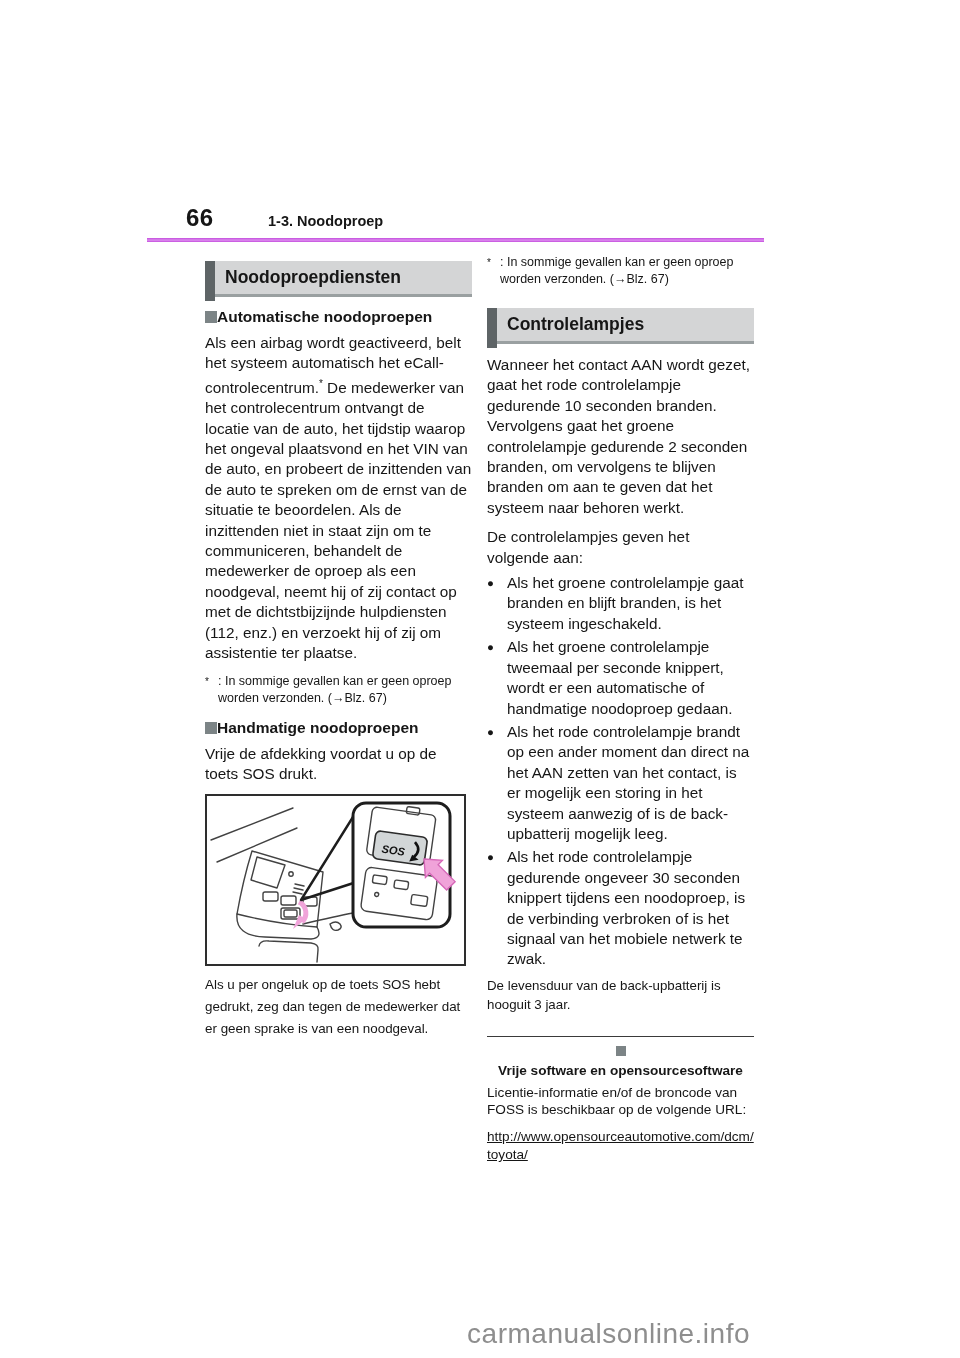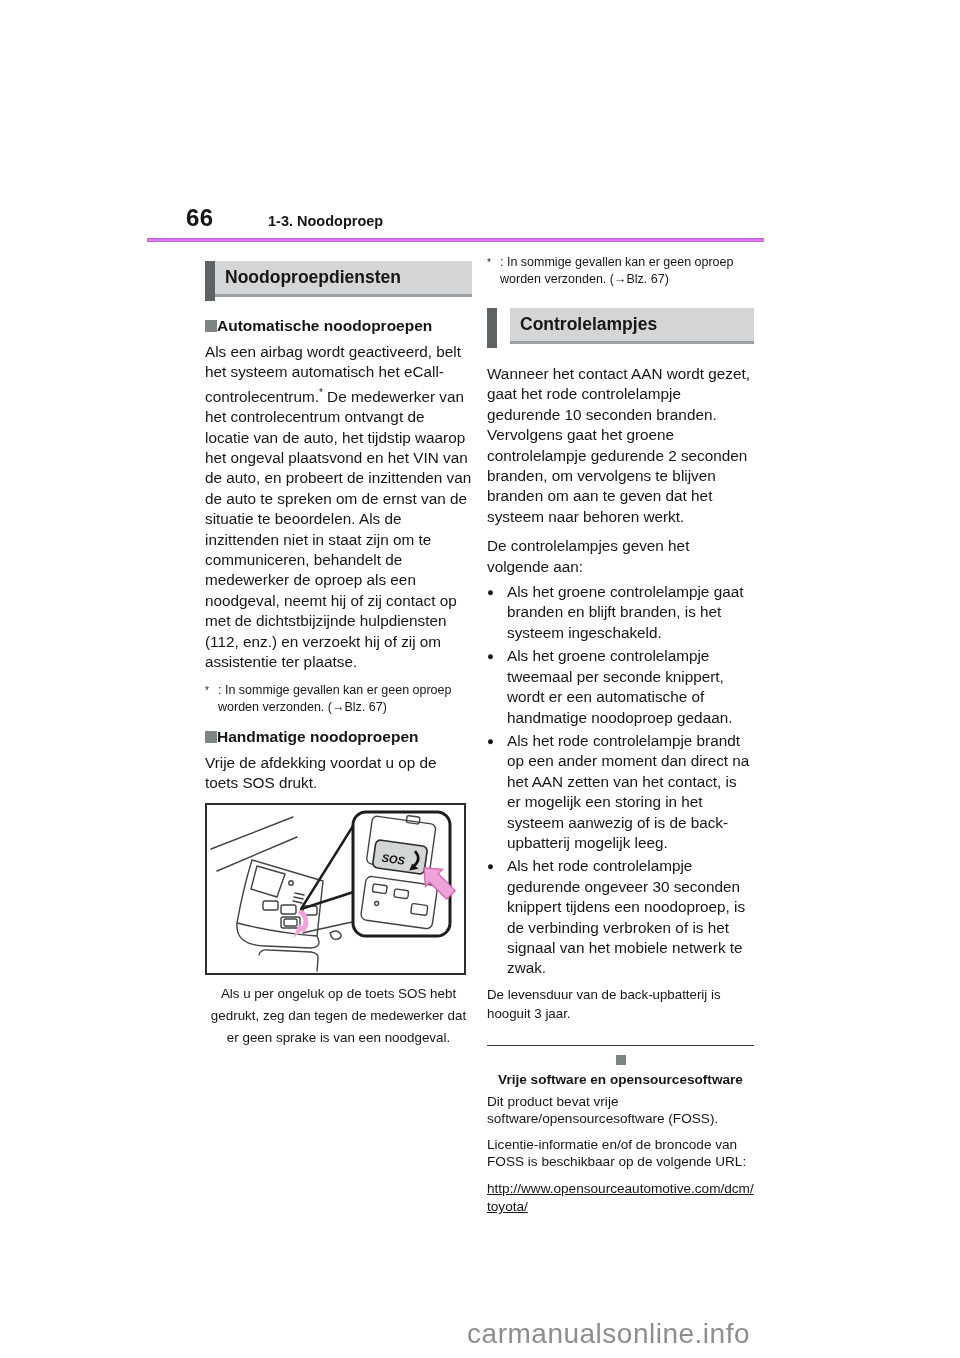--- a/index.html
+++ b/index.html
@@ -10,39 +10,39 @@
   
   .page-num{position:absolute;left:186px;top:204px;font-size:24px;font-weight:bold;letter-spacing:.5px;}
   .chapter{position:absolute;left:268px;top:213px;font-size:14.5px;font-weight:bold;}
   .rule{position:absolute;left:147px;top:238px;width:671px;height:4px;
         background:linear-gradient(var(--accent-rule,#c44fdd),#dd8bef 55%,var(--accent-rule,#c44fdd));}
   
   .col{position:absolute;width:267px;}
   .col-left{left:205px;top:261px;}
   .col-right{left:487px;top:252px;}
   
-  .hbox{position:relative;margin-bottom:23px;border-radius:14px;}
+  .hbox{position:relative;margin-bottom:14px;border-radius:14px;}
   .hbar{position:absolute;left:0;top:0;width:10px;height:40px;background:var(--heading-box-bar,#5e6466);}
   .htext{margin-left:10px;background:var(--heading-box-bg,#d4d5d6);box-shadow:0 3px 0 #9aa0a1;
          padding:6px 8px 6px 10px;font-size:17.5px;font-weight:bold;}
   
   .sechead{display:flex;align-items:center;font-size:15.5px;font-weight:bold;margin:12px 0 7px 0;}
   .sq{flex:0 0 auto;width:12px;height:12px;background:var(--square-bullet,#7c8486);}
   
   .body{font-size:15.3px;line-height:20.4px;margin:0 0 9px 0;}
   sup.star{font-size:10px;vertical-align:6px;}
   .fn{display:flex;font-size:12.5px;line-height:17px;margin:2px 0 8px 0;}
   .fn .mark{flex:0 0 13px;}
   .bullet{display:flex;gap:8px;margin:1px 0 3px 0;}
   .bdot{flex:0 0 12px;font-size:11.5px;line-height:20.4px;}
   .btxt{font-size:15.3px;line-height:20.4px;}
   .note{font-size:13.3px;line-height:19px;margin:6px 0 0 0;}
   
   .figure{margin:10px 0 8px 0;border:2px solid #2e2e2e;width:257px;height:168px;background:#fff;}
-  .caption{font-size:13.4px;line-height:22px;margin:2px 0 0 0;text-align:center;}
+  .caption{font-size:13.4px;line-height:22px;margin:2px 0 0 0;}
   
   .foss{margin-top:22px;border-top:1px solid #3a3a3a;padding-top:7px;}
   .foss-head{display:flex;align-items:center;gap:7px;font-size:13.6px;font-weight:bold;margin:2px 0 6px 0;flex-direction:column;}
   .foss-head .sq{width:10px;height:10px;}
   .foss p{font-size:13.6px;line-height:17.5px;margin:0 0 8px 0;}
   .foss a{color:inherit;text-decoration:underline;word-break:break-all;font-size:13.6px;line-height:17.5px;}
   
   .watermark{position:absolute;right:14px;top:1318px;font-size:28px;color:#8e8e8e;letter-spacing:.5px;}
   svg .ln{fill:none;stroke:#424242;stroke-width:1.4;stroke-linecap:round;stroke-linejoin:round;}
   svg .thick{fill:none;stroke:#1d1d1d;stroke-width:2.4;stroke-linejoin:round;}
@@ -145,21 +145,21 @@
     <p class="caption">Als u per ongeluk op de toets SOS hebt gedrukt, zeg dan tegen de medewerker dat er geen sprake is van een noodgeval.</p>
   </div>
 
   <div class="col col-right">
 
     <div class="fn">
       <span class="mark"><sup class="star">*</sup></span>
       <span>: In sommige gevallen kan er geen oproep worden verzonden. (→Blz. 67)</span>
     </div>
 
-    <div class="hbox" style="margin-top:20px;padding-left:13px;">
+    <div class="hbox" style="margin-top:20px;">
       <span class="hbar"></span>
       <div class="htext">Controlelampjes</div>
     </div>
 
     <p class="body">Wanneer het contact AAN wordt gezet, gaat het rode controlelampje gedurende 10 seconden branden. Vervolgens gaat het groene controlelampje gedurende 2 seconden branden, om vervolgens te blijven branden om aan te geven dat het systeem naar behoren werkt.</p>
     <p class="body" style="margin-bottom:5px;">De controlelampjes geven het volgende aan:</p>
 
     <div class="bullet">
       <span class="bdot">●</span>
       <span class="btxt">Als het groene controlelampje gaat branden en blijft branden, is het systeem ingeschakeld.</span>
@@ -177,20 +177,19 @@
       <span class="btxt">Als het rode controlelampje gedurende ongeveer 30 seconden knippert tijdens een noodoproep, is de verbinding verbroken of is het signaal van het mobiele netwerk te zwak.</span>
     </div>
 
     <p class="note">De levensduur van de back-upbatterij is hooguit 3 jaar.</p>
 
     <div class="foss">
       <div class="foss-head">
         <span class="sq"></span>
         <span>Vrije software en opensourcesoftware</span>
       </div>
-      <p>Dit product bevat vrije software/opensourcesoftware (FOSS).</p>
       <p>Licentie-informatie en/of de broncode van FOSS is beschikbaar op de volgende URL:</p>
       <a href="#">http://www.opensourceautomotive.com/dcm/toyota/</a>
     </div>
   </div>
 
   <div class="watermark">carmanualsonline.info</div>
 </div>
 
 </body></html>

